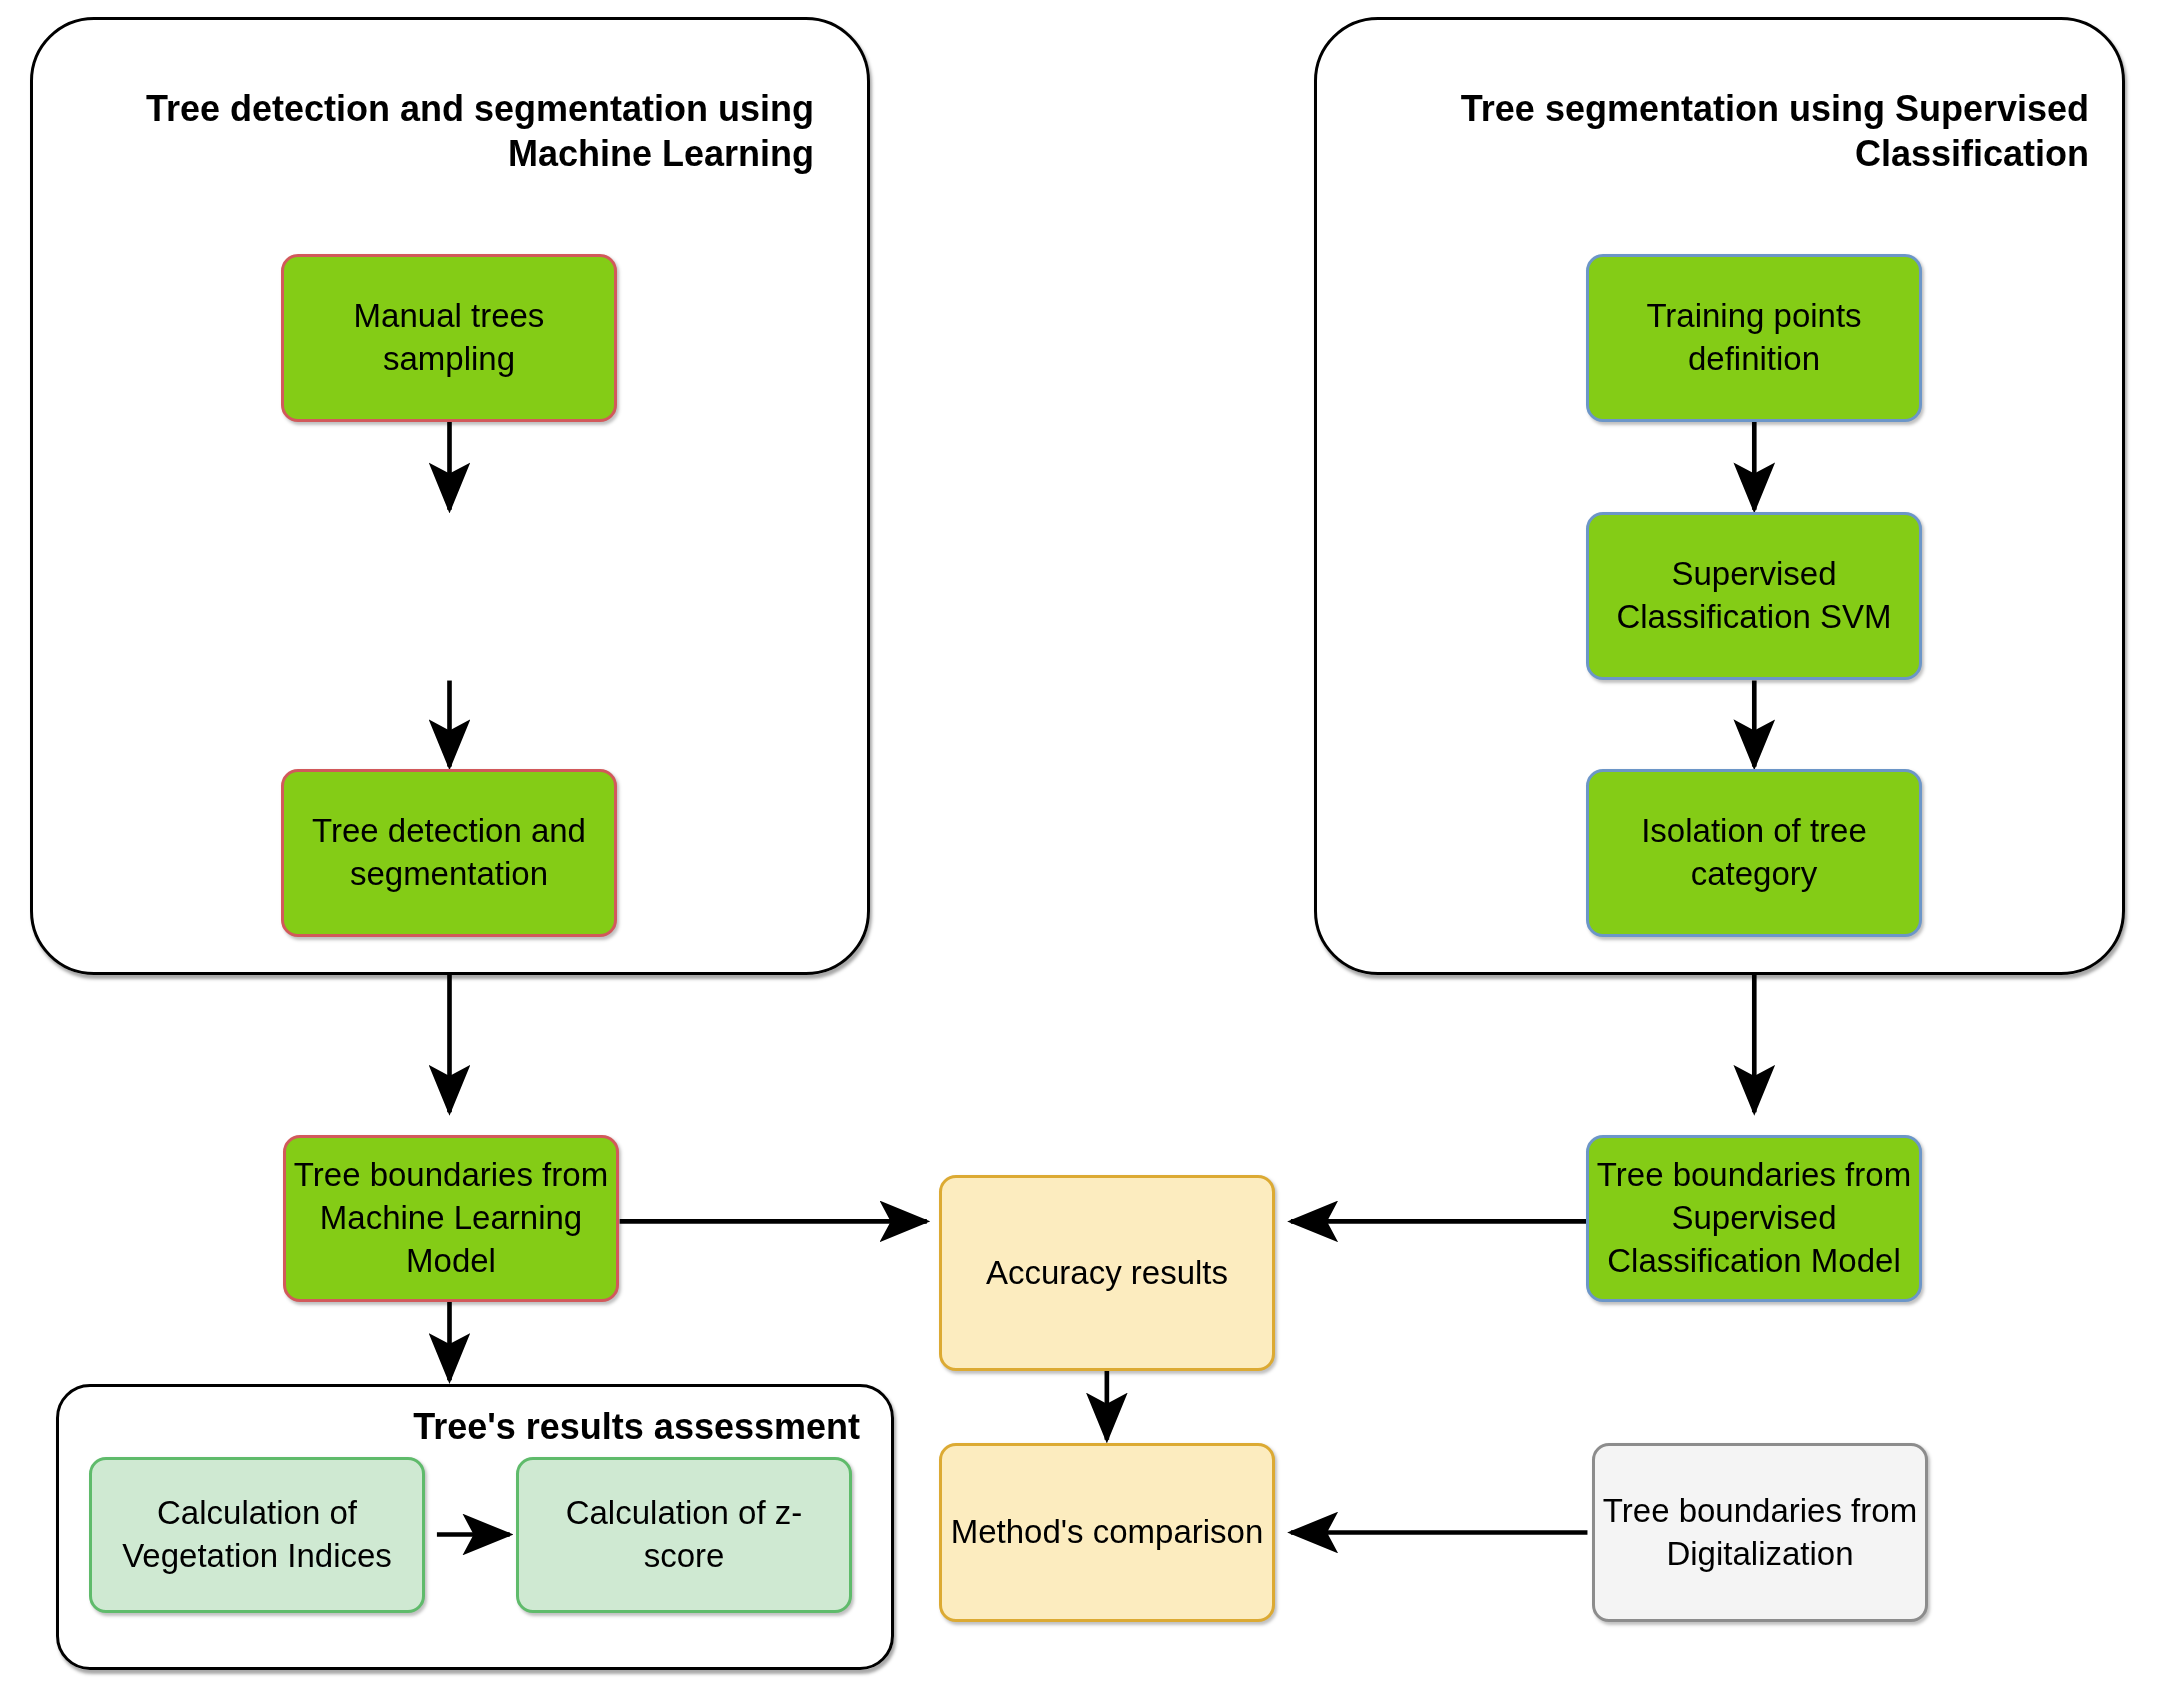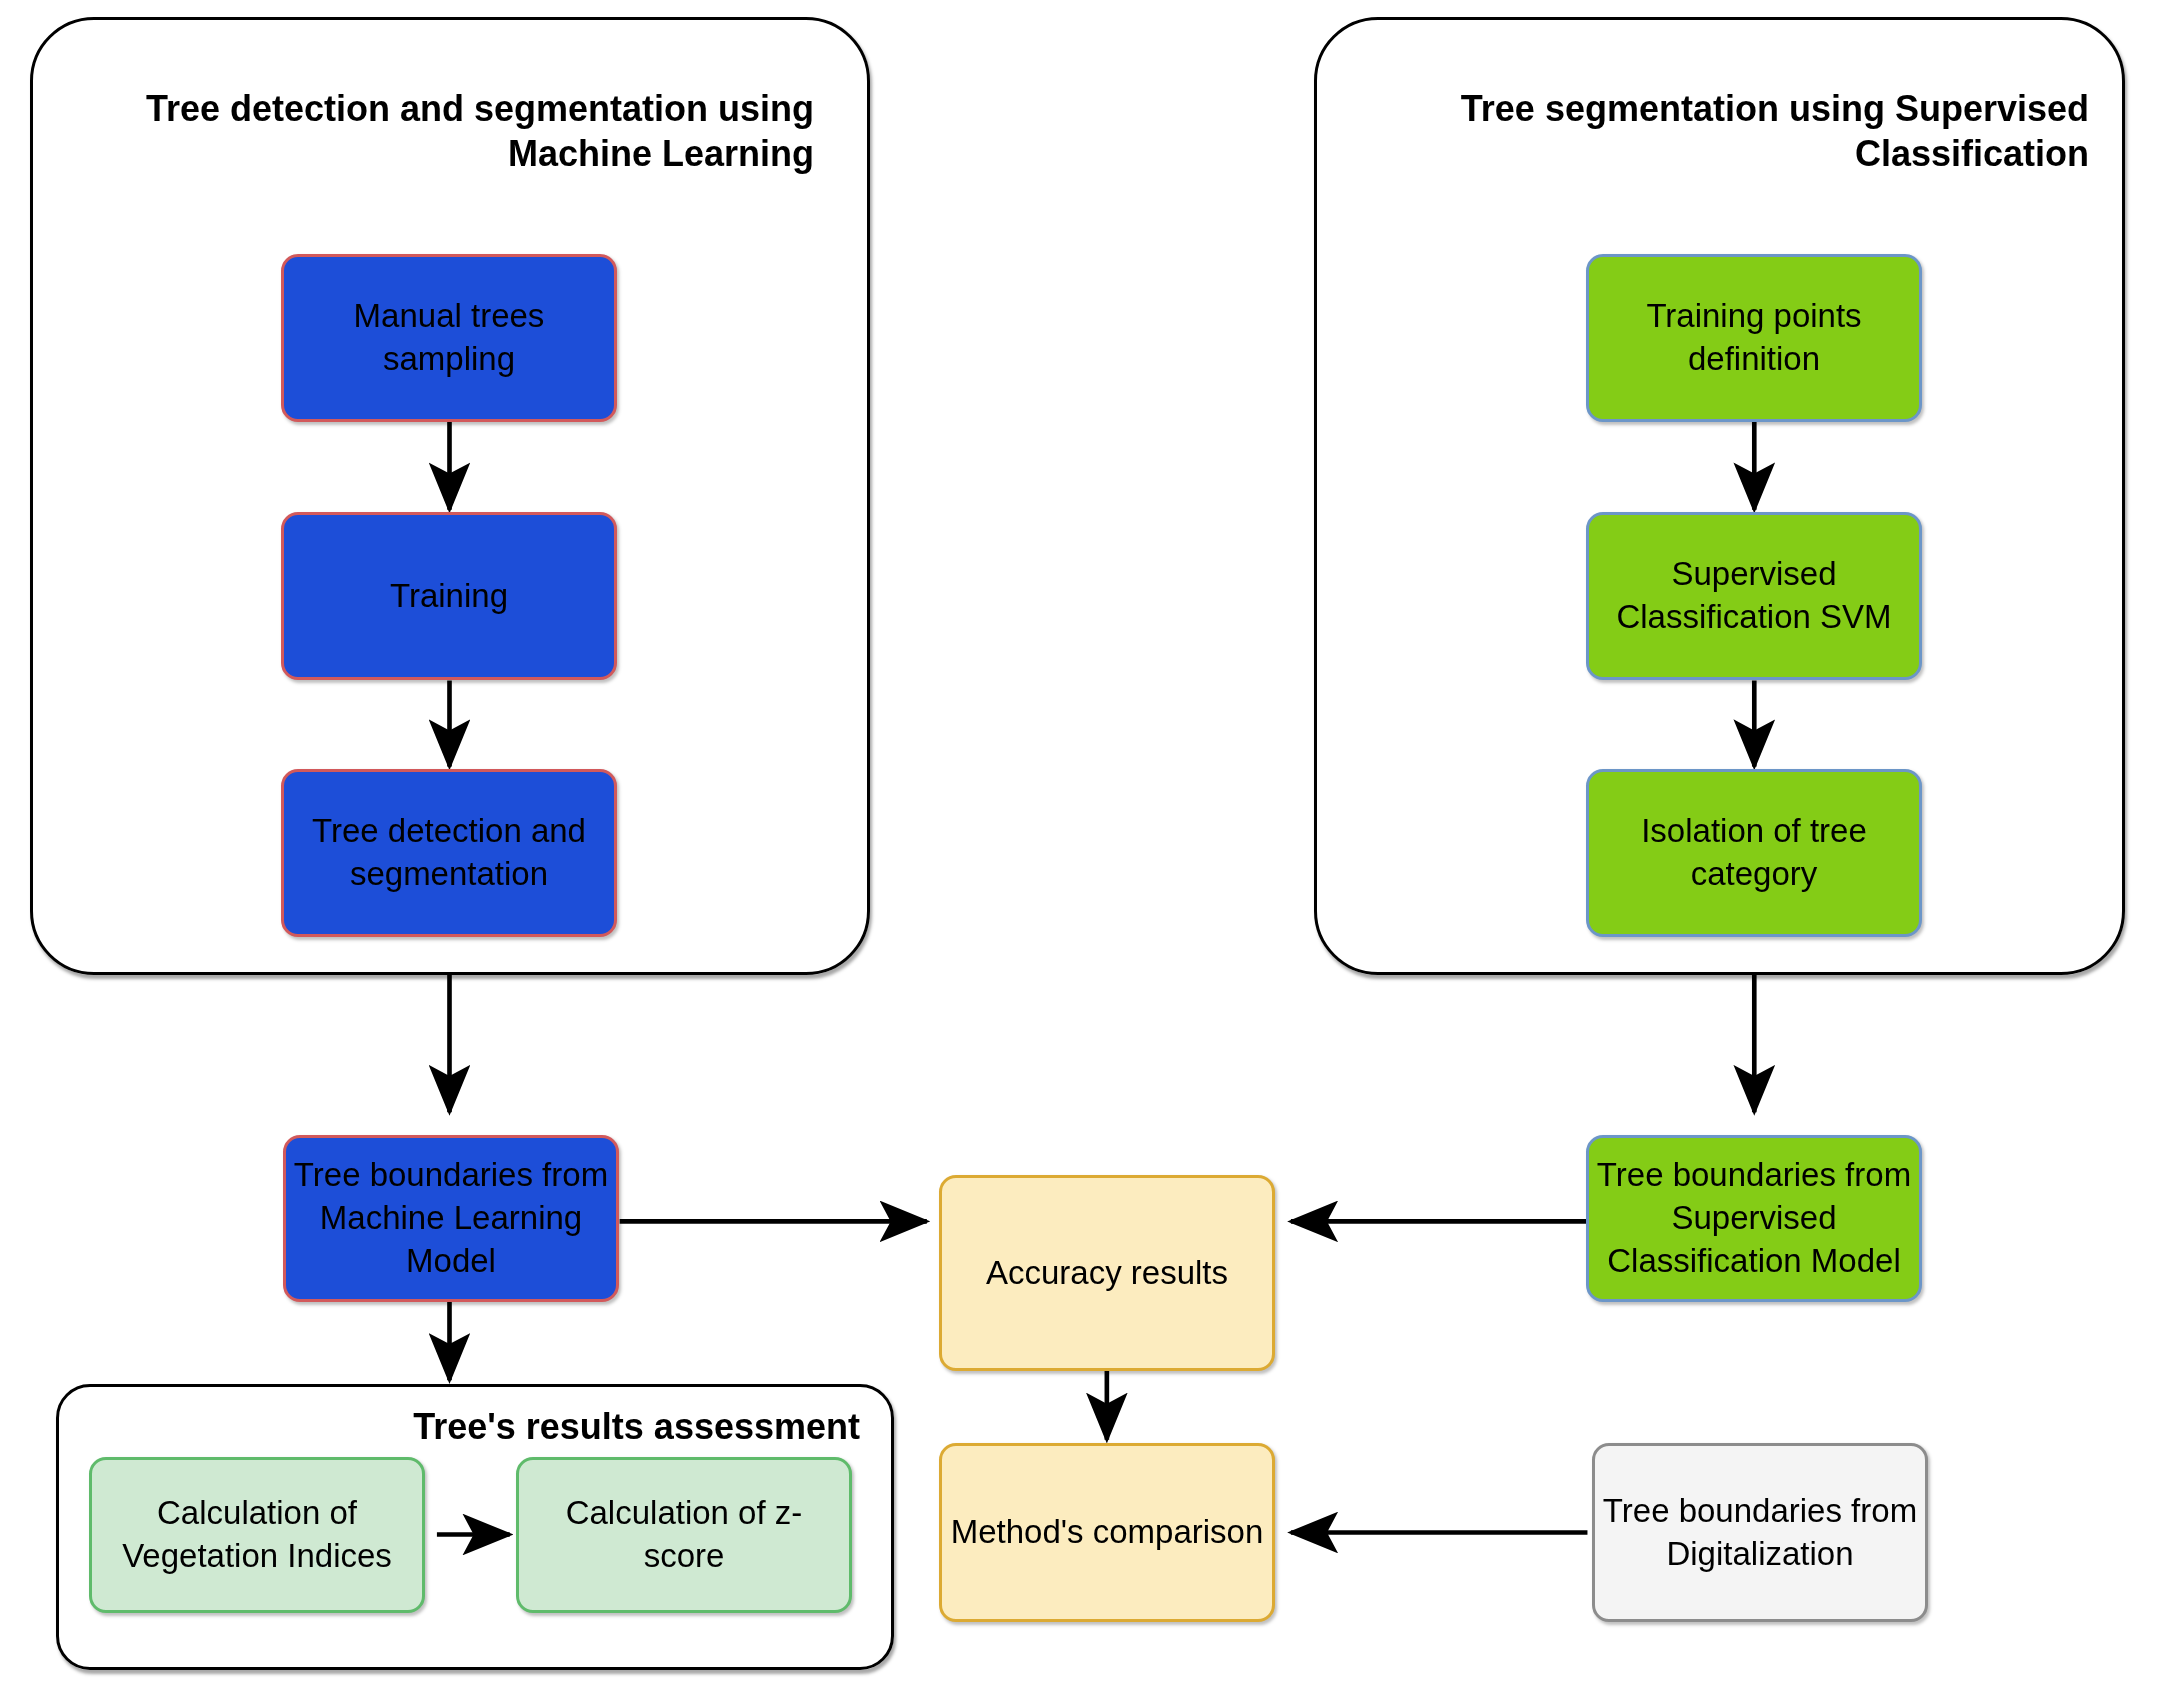--- a/index.html
+++ b/index.html
@@ -34,21 +34,21 @@
     text-align: center;
     color: #000000;
     line-height: 1.30;
     border-radius: 17px;
     border-width: 3.3px;
     border-style: solid;
     font-size: 33px;
     padding: 2.6px 6.6px;
     box-shadow: 2px 2.6px 3.3px rgba(0,0,0,0.25);
   }
-  .node.pink   { background: #1d4ed8; border-color: #d2595b; }
+  .node.pink   { background: #84cc16; border-color: #d2595b; }
   .node.blue   { background: #84cc16; border-color: #6c96c8; }
   .node.yellow { background: #fcecbf; border-color: #dcaa33; }
   .node.green  { background: #cfe9d2; border-color: #5fbb6b; }
   .node.grey   { background: #f4f4f4; border-color: #8c8c8c; }
 
   .group {
     position: absolute;
     box-sizing: border-box;
     border: 3.3px solid #000000;
     border-radius: 64px;
@@ -100,21 +100,20 @@
     <line x1="2398" y1="2315" x2="1950" y2="2315" stroke="#000000" stroke-width="7" marker-end="url(#arrowhead)"></line>
 
     <line x1="660" y1="2318" x2="770" y2="2318" stroke="#000000" stroke-width="7" marker-end="url(#arrowhead)"></line>
   </svg>
 
   <div class="group" style="left:30px; top:16.6px; width:840px; height:958px;"></div>
   <div class="group-title" style="left:86px; top:86px; width:728px;">Tree detection and segmentation using Machine Learning</div>
 
   <div class="node pink" style="left:281px; top:254px; width:336px; height:168px;">Manual trees sampling</div>
 
-  <div class="node pink" style="left:281px; top:512px; width:336px; height:168px;">Training</div>
 
   <div class="node pink" style="left:281px; top:769px; width:336px; height:168px;">Tree detection and segmentation</div>
 
   <div class="group" style="left:1314px; top:16.6px; width:811px; height:958px;"></div>
   <div class="group-title" style="left:1354px; top:86px; width:735px;">Tree segmentation using Supervised Classification</div>
 
   <div class="node blue" style="left:1586px; top:254px; width:336px; height:168px;">Training points definition</div>
 
   <div class="node blue" style="left:1586px; top:512px; width:336px; height:168px;">Supervised Classification SVM</div>
 

